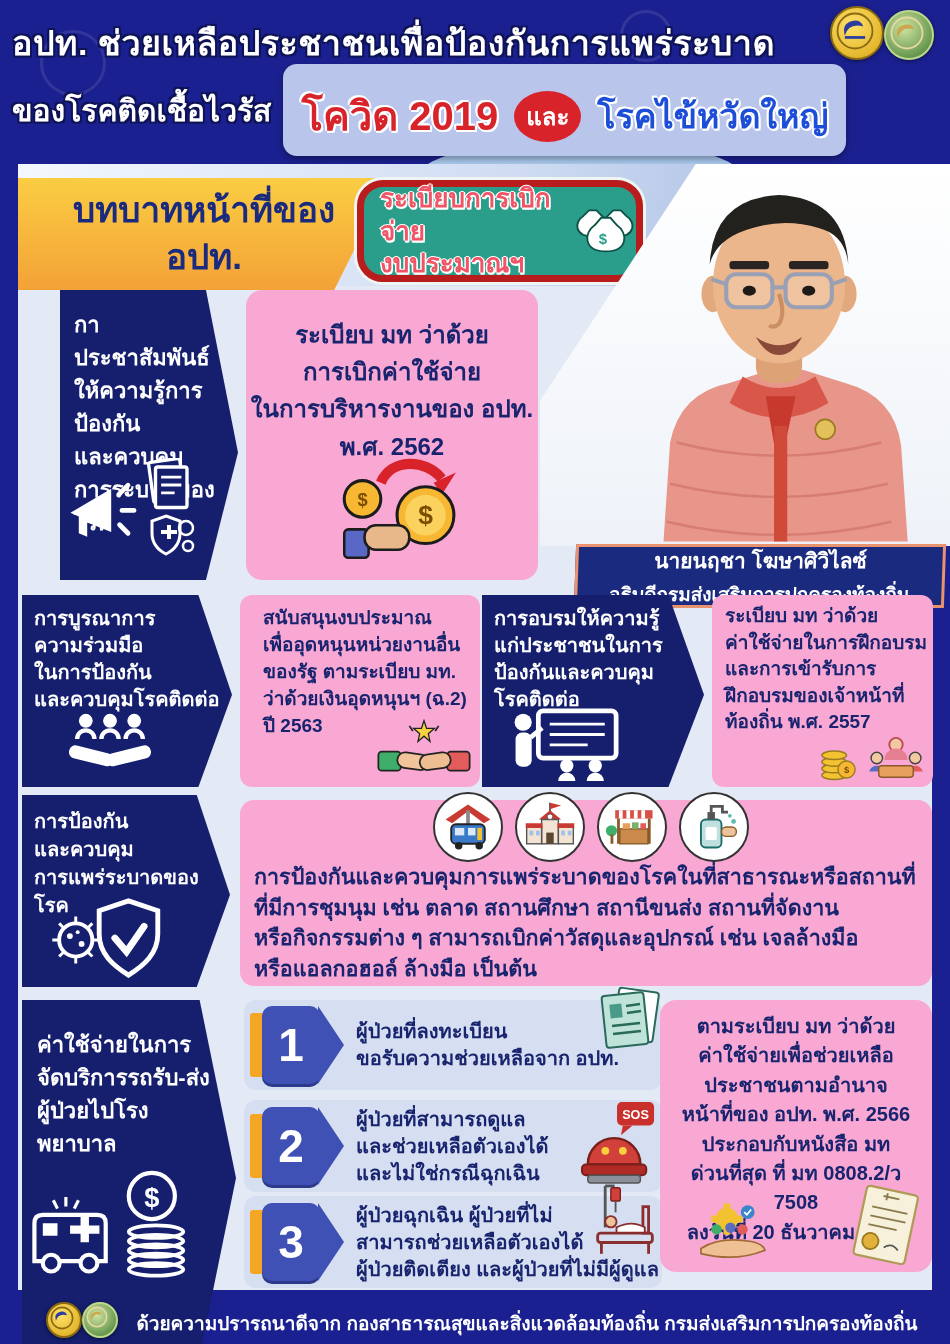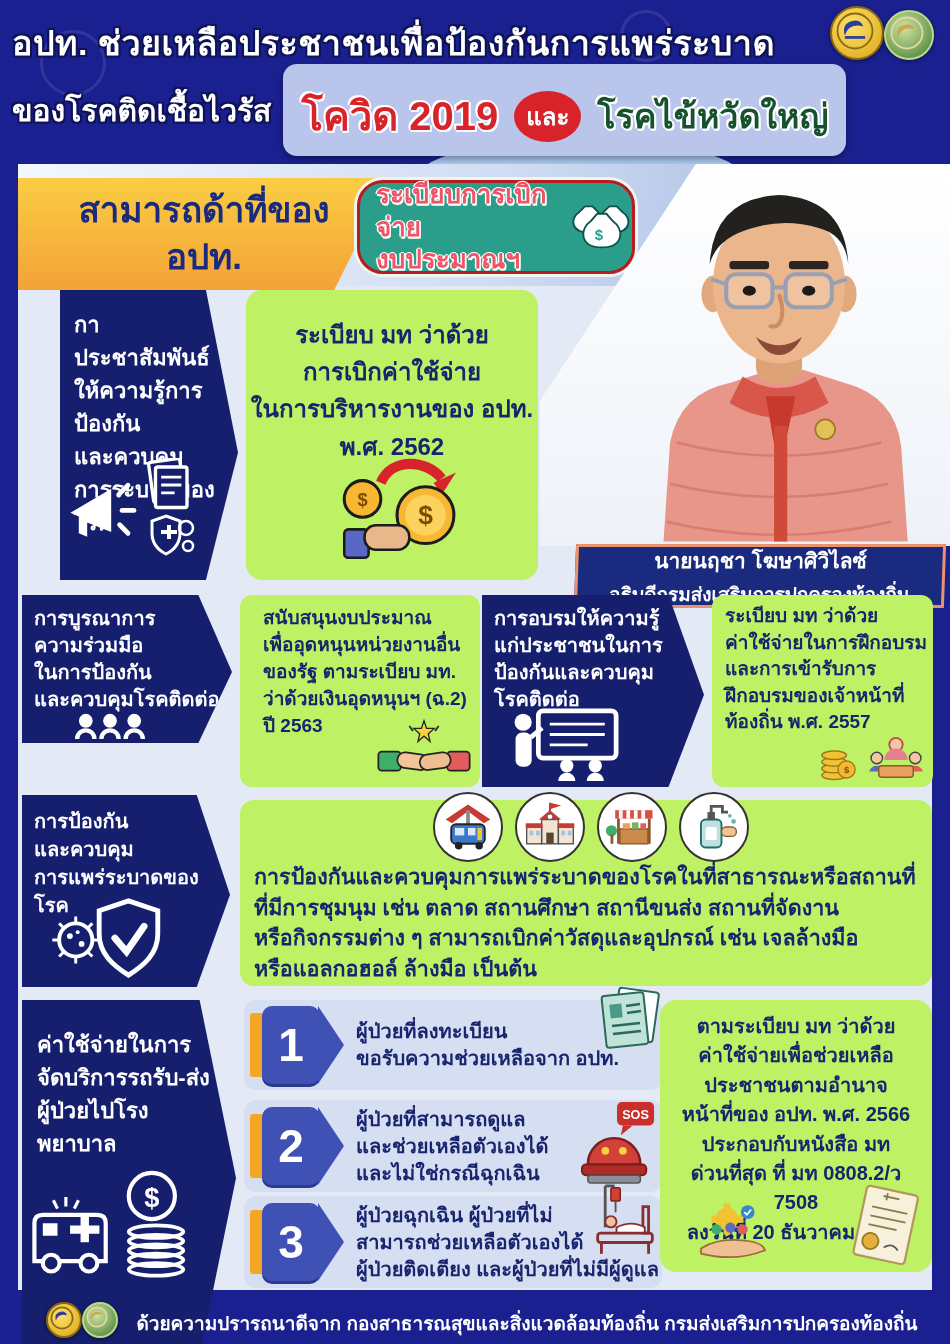--- a/index.html
+++ b/index.html
@@ -11,52 +11,52 @@
   .title1{left:12px;top:16px;font-size:34px;font-weight:800;color:#fff;letter-spacing:.5px;
           text-shadow:2px 2px 0 #0e1356,-2px 2px 0 #0e1356,2px -2px 0 #0e1356,-2px -2px 0 #0e1356;}
   .t2row{left:12px;top:76px;display:flex;align-items:center;gap:12px;height:68px;}
   .t2pre{font-size:30px;font-weight:800;color:#fff;
          text-shadow:2px 2px 0 #0e1356,-2px 2px 0 #0e1356,2px -2px 0 #0e1356,-2px -2px 0 #0e1356;}
   .chip{background:#b9c5ea;border-radius:14px;padding:20px 18px 8px;display:flex;align-items:center;gap:16px;
         box-shadow:0 3px 6px rgba(0,0,0,.35);}
   .covid{color:#d8232b;font-size:40px;font-weight:800;
          text-shadow:2px 0 0 #fff,-2px 0 0 #fff,0 2px 0 #fff,0 -2px 0 #fff,2px 2px 0 #fff,-2px -2px 0 #fff;}
   .and{background:#d8232b;color:#fff;font-size:24px;font-weight:800;padding:6px 12px;border-radius:50%;}
-  .flu{color:#14532d;font-size:34px;font-weight:800;
+  .flu{color:#1d4ed8;font-size:34px;font-weight:800;
        text-shadow:2px 0 0 #fff,-2px 0 0 #fff,0 2px 0 #fff,0 -2px 0 #fff,2px 2px 0 #fff,-2px -2px 0 #fff;}
   .seal{border-radius:50%;box-shadow:0 1px 4px rgba(0,0,0,.5);}
   .seal.gold{left:830px;top:6px;width:50px;height:50px;background:radial-gradient(circle at 40% 35%,#ffe26b,#d9a514);border:2px solid #8a6a10;}
   .seal.green{left:884px;top:10px;width:46px;height:46px;background:radial-gradient(circle at 40% 35%,#cfe3a0,#3d7a2f);border:2px solid #bcd98a;}
   .seal.f{width:32px;height:32px;}
   .deco{border:3px solid rgba(255,255,255,.10);border-radius:50%;}
   
   .panel{left:18px;top:164px;width:914px;height:1126px;background:#e4eaf5;}
   .wedge{left:18px;top:164px;width:880px;height:122px;
          background:linear-gradient(100deg,#f4f8fe 0%,#cfdcf2 55%,#9fb5e0 100%);
          clip-path:polygon(0 0,100% 0,80% 100%,0 100%);}
   .banner{left:18px;top:178px;width:372px;height:112px;background:linear-gradient(180deg,#fbcd43,#f3a237);
           clip-path:polygon(0 0,100% 0,85% 100%,0 100%);color:#1a2a7e;font-weight:800;font-size:35px;
           text-align:center;line-height:1.35;padding-top:8px;box-sizing:border-box;}
   .gbadge{left:357px;top:180px;width:272px;height:88px;background:#2a9e8a;border-radius:26px;
-          border:3px solid #b91c1c;box-shadow:0 0 0 3px #eef5f2;display:flex;align-items:center;}
+          border:7px solid #b91c1c;box-shadow:0 0 0 3px #eef5f2;display:flex;align-items:center;}
   .gbadge .txt{margin-left:16px;font-size:26px;font-weight:800;color:#ef5566;line-height:1.25;
           text-shadow:1.5px 0 0 #fff,-1.5px 0 0 #fff,0 1.5px 0 #fff,0 -1.5px 0 #fff,1.5px 1.5px 0 #fff;}
   
   .photo{left:540px;top:164px;width:410px;height:382px;background:linear-gradient(180deg,#ffffff,#eef2f8);
          clip-path:polygon(38% 0,100% 0,100% 100%,0 100%,0 62%);}
   .plate{left:575px;top:544px;width:370px;height:64px;background:#1a2a7e;border:3px solid #e8936e;
          transform:skewX(-2deg);color:#fff;text-align:center;font-weight:700;
          display:flex;flex-direction:column;justify-content:center;gap:2px;box-sizing:border-box;}
   .plate .l1{font-size:21px;} .plate .l2{font-size:19px;}
   
   .arrow{background:#151f6e;color:#fff;font-weight:700;box-sizing:border-box;}
   .aA{clip-path:polygon(0 0,82% 0,100% 56%,82% 100%,0 100%);}
   .aB{clip-path:polygon(0 0,84% 0,100% 52%,84% 100%,0 100%);}
   .aC{clip-path:polygon(0 0,83% 0,100% 50%,83% 100%,0 100%);}
-  .light{background:#bef264;border-radius:16px;color:#18246e;font-weight:700;box-sizing:border-box;}
+  .light{background:#f9a8d4;border-radius:16px;color:#18246e;font-weight:700;box-sizing:border-box;}
   .circ{width:66px;height:66px;border-radius:50%;background:#fff;border:2px solid #333;
         display:flex;align-items:center;justify-content:center;}
   .numbox{position:absolute;left:6px;width:92px;height:78px;}
   .numbox .tab{position:absolute;left:0;top:7px;width:20px;height:64px;background:#f5a623;border-radius:3px;}
   .numbox .pent{position:absolute;left:12px;top:0;width:58px;height:78px;background:#3f51b5;border-radius:10px;
         box-shadow:0 3px 0 #2c3a8c;display:flex;align-items:center;justify-content:center;
         color:#fff;font-size:46px;font-weight:800;}
   .numbox .tip{position:absolute;left:68px;top:0;width:0;height:0;
         border-top:39px solid transparent;border-bottom:39px solid transparent;border-left:26px solid #3f51b5;}
   .item{background:#d6def2;border-radius:12px;display:flex;align-items:center;}
@@ -94,21 +94,21 @@
     <svg viewBox="0 0 46 46" width="42" height="42">
       <circle cx="23" cy="23" r="17" fill="none" stroke="#e6d8a0" stroke-width="2"></circle>
       <path d="M13 28 q4 -13 18 -9 q-2 -7 -11 -5 q-11 3 -7 14 z" fill="#caa84e"></path>
     </svg>
   </div>
 
   <div class="abs panel"></div>
   <div class="abs wedge"></div>
 
   <div class="abs banner">
-    <div>สามารถด้าที่ของ</div>
+    <div>บทบาทหน้าที่ของ</div>
     <div>อปท.</div>
   </div>
 
   <div class="abs gbadge">
     <div class="txt">
       <div>ระเบียบการเบิกจ่าย</div>
       <div>งบประมาณฯ</div>
     </div>
     <span style="margin-left:8px;">
       <svg viewBox="0 0 70 60" width="66" height="56">
@@ -207,21 +207,21 @@
         <text x="34" y="57" text-anchor="middle" font-size="18" font-weight="bold" fill="#7a4e00">$</text>
         <circle cx="96" cy="66" r="28" fill="#f7b733" stroke="#1c1c1c" stroke-width="3"></circle>
         <circle cx="96" cy="66" r="20" fill="#fcd25e"></circle>
         <text x="96" y="75" text-anchor="middle" font-size="26" font-weight="bold" fill="#7a4e00">$</text>
         <rect x="16" y="80" width="24" height="28" rx="4" fill="#5868c4" stroke="#1c1c1c" stroke-width="2.5"></rect>
         <rect x="36" y="76" width="44" height="24" rx="11" fill="#e8b88a" stroke="#1c1c1c" stroke-width="2.5"></rect>
       </svg>
     </span>
   </div>
 
-  <div class="abs arrow aB" style="left:22px;top:595px;width:210px;height:148px;">
+  <div class="abs arrow aB" style="left:22px;top:595px;width:210px;height:192px;">
     <div class="pre" style="padding:10px 8px 0 12px;font-size:20px;line-height:1.35;">การบูรณาการ
 ความร่วมมือ
 ในการป้องกัน
 และควบคุมโรคติดต่อ</div>
     <span style="position:absolute;left:36px;top:118px;">
       <svg viewBox="0 0 120 74" width="104" height="64">
         <circle cx="32" cy="9" r="8" fill="#fff"></circle>
           <circle cx="60" cy="9" r="8" fill="#fff"></circle>
           <circle cx="88" cy="9" r="8" fill="#fff"></circle>
         <path d="M22 30 a10 10 0 0 1 20 0 M50 30 a10 10 0 0 1 20 0 M78 30 a10 10 0 0 1 20 0" stroke="#fff" stroke-width="5" fill="none"></path>

